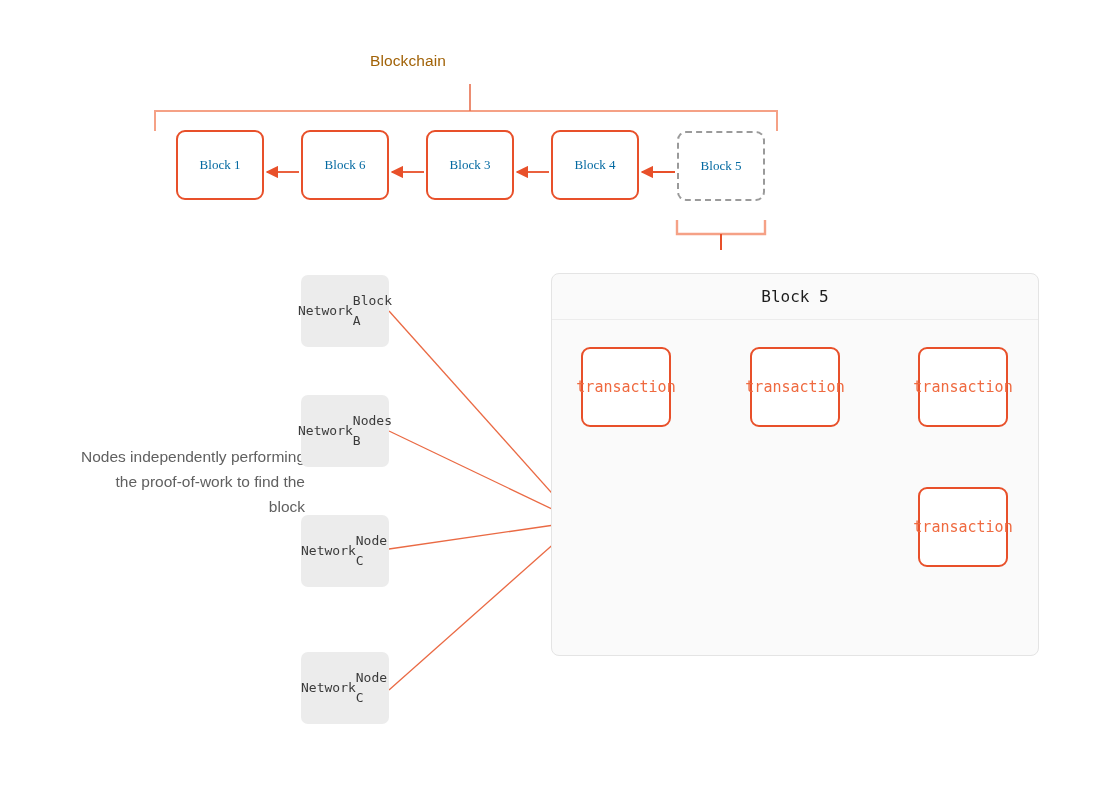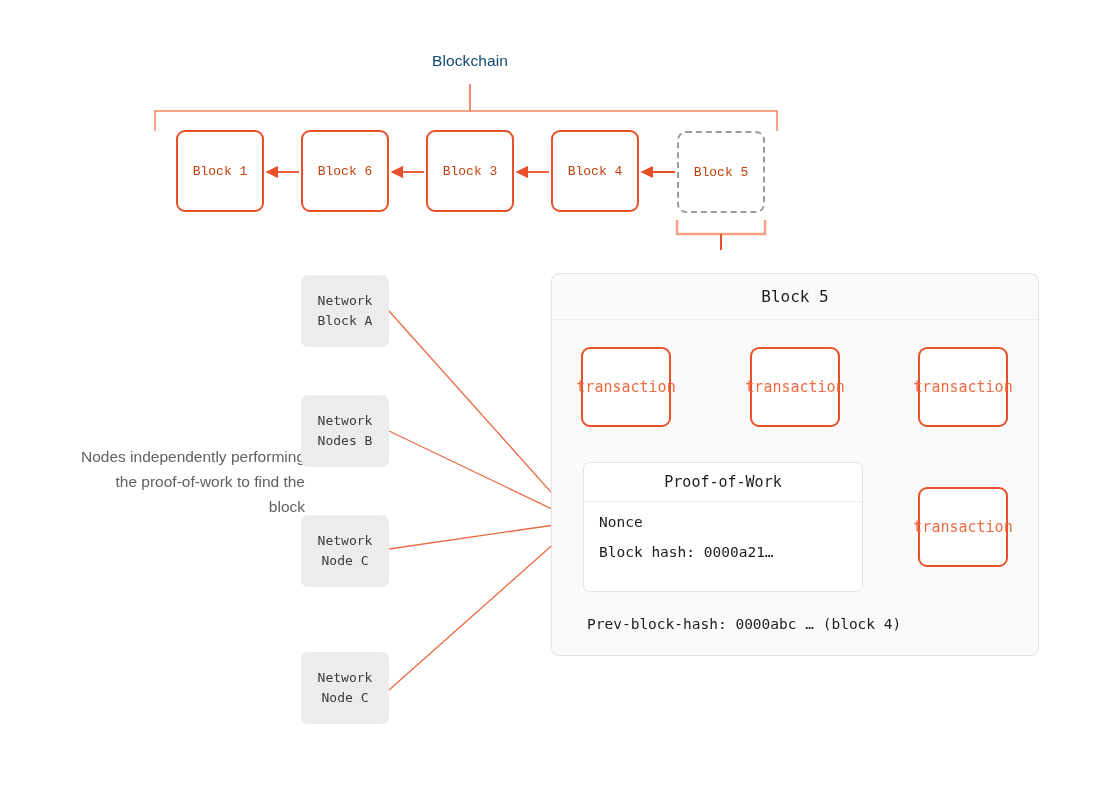--- a/index.html
+++ b/index.html
@@ -30,58 +30,57 @@
     height: 808px;
     pointer-events: none;
   }
 
   
   .chain-title {
     position: absolute;
     left: 370px;
     top: 52px;
     width: 200px;
-    text-align: center;
+    text-align: left;
     font-family: "Liberation Sans", sans-serif;
     font-size: 15.5px;
-    color: #0c4a6e;
+    color: #a16207;
     letter-spacing: .1px;
   }
 
   
   .block {
     position: absolute;
     width: 88px;
-    height: 82px;
+    height: 70px;
     border: 2.5px solid #e8502a;
     border-radius: 9px;
     background: #ffffff;
     box-sizing: border-box;
     display: flex;
     align-items: center;
     justify-content: center;
-    font-family: Liberation Mono, monospace;
+    font-family: Liberation Serif, serif;
     font-size: 13px;
-    color: #c2410c;
+    color: #0369a1;
     letter-spacing: 0px;
   }
   .block.pending {
     border: 2px dashed #9a9a9a;
   }
 
   
   .node {
     position: absolute;
     width: 88px;
     height: 72px;
     background: #ececec;
     border-radius: 7px;
     box-sizing: border-box;
     display: flex;
-    flex-direction: column;
     align-items: center;
     justify-content: center;
     font-family: "DejaVu Sans Mono", monospace;
     font-size: 13px;
     color: #3b3b3b;
     line-height: 1.55;
   }
 
   
   .caption {
@@ -252,23 +251,15 @@
 
   <div class="panel">
     <div class="panel-header">Block 5</div>
   </div>
 
   <div class="txn" style="left:581px; top:347px;">transaction</div>
   <div class="txn" style="left:750px; top:347px;">transaction</div>
   <div class="txn" style="left:918px; top:347px;">transaction</div>
   <div class="txn" style="left:918px; top:487px;">transaction</div>
 
-  <div class="pow">
-    <div class="pow-header">Proof-of-Work</div>
-    <div class="pow-body">
-      <div class="pow-row">Nonce</div>
-      <div class="pow-row">Block hash: 0000a21…</div>
-    </div>
-  </div>
-
-  <div class="prev-hash">Prev-block-hash: 0000abc … (block 4)</div>
+
 
 </div>
 
 </body></html>

